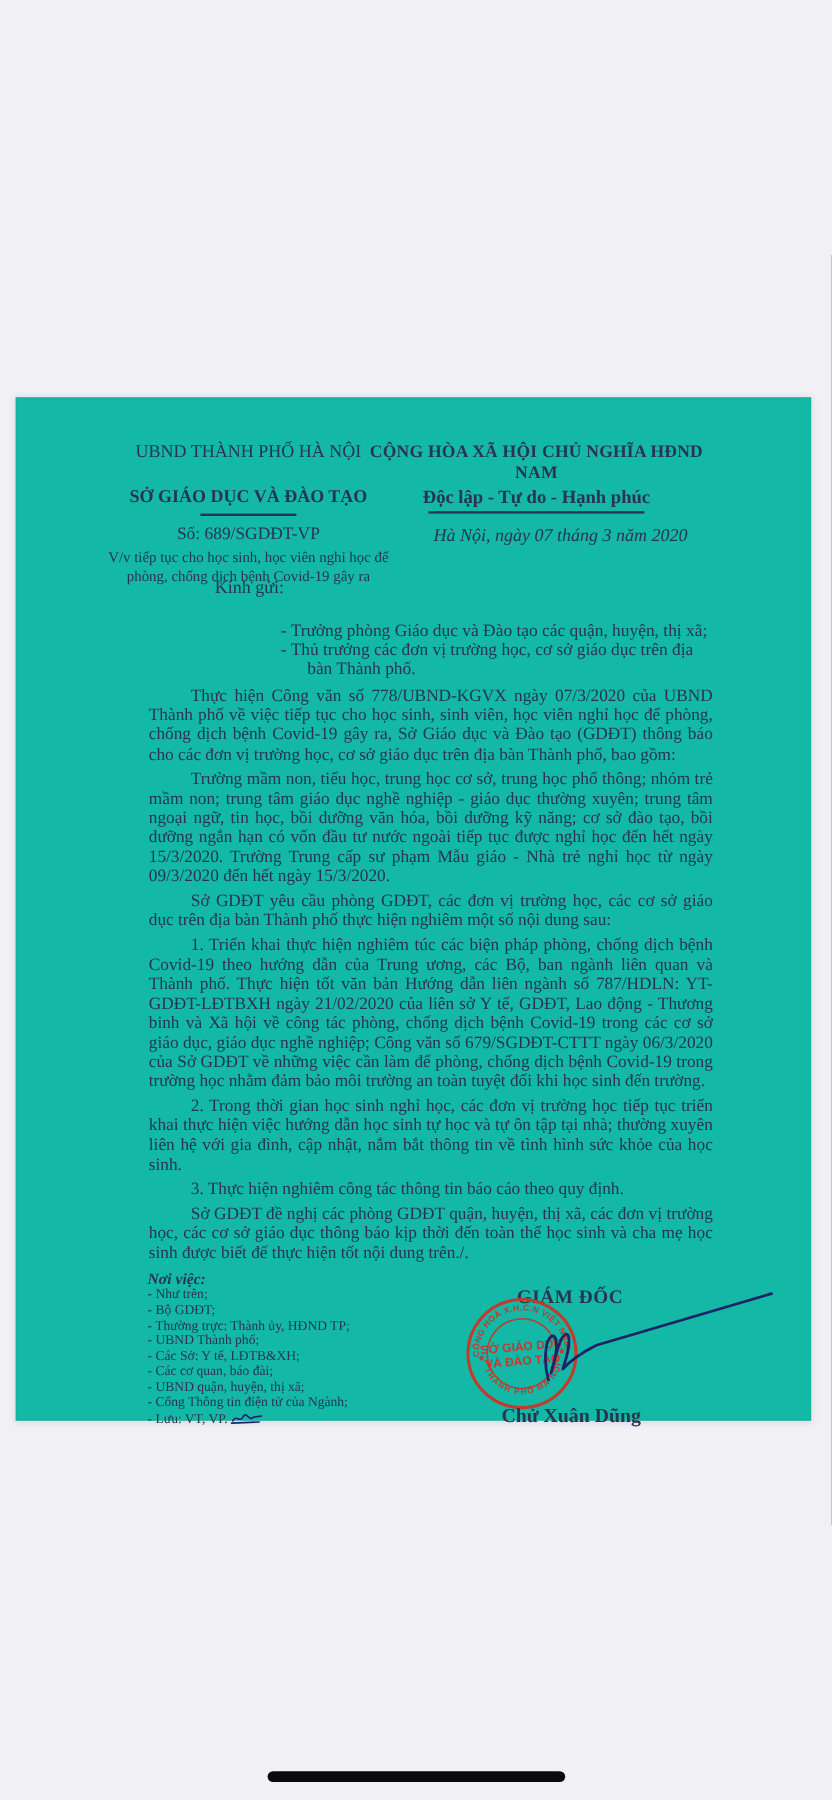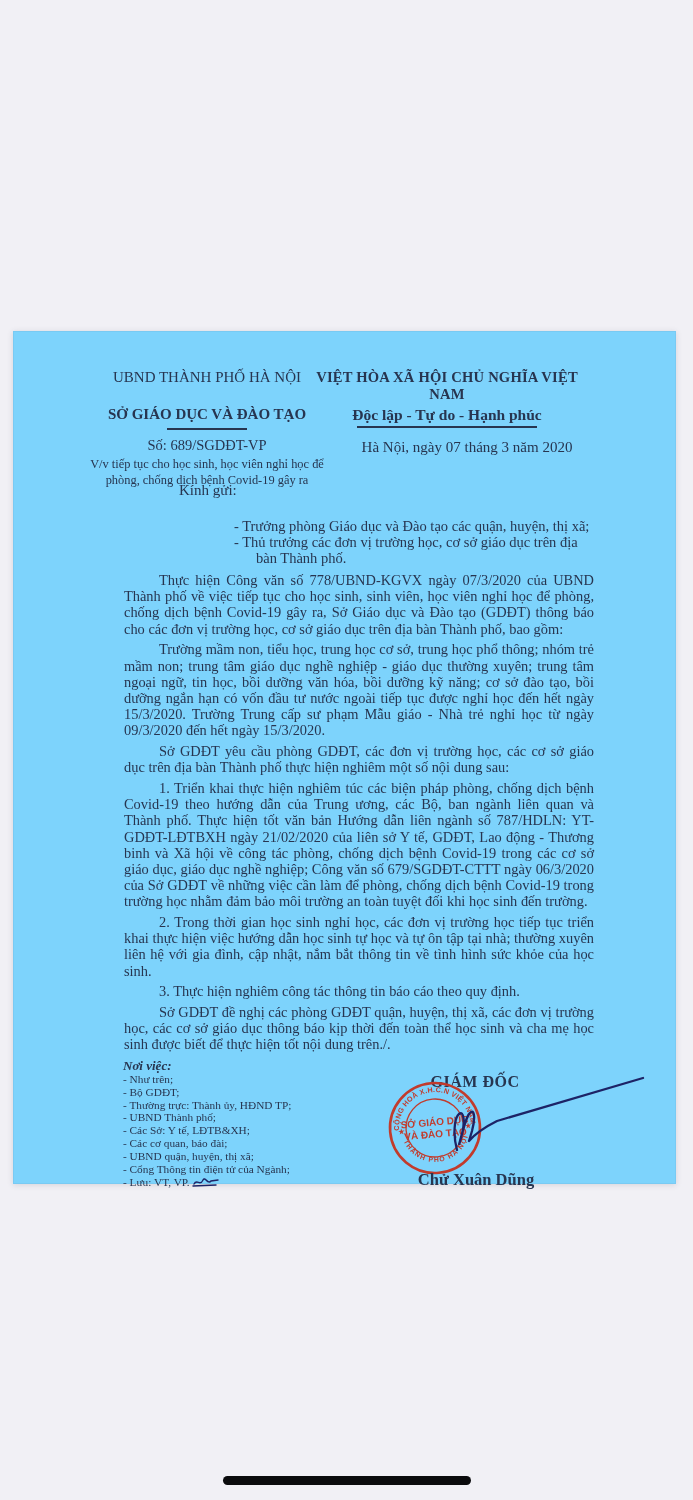--- a/index.html
+++ b/index.html
@@ -4,37 +4,37 @@
 <style>
   html,body{margin:0;padding:0;}
   body{
     width:693px;height:1500px;position:relative;overflow:hidden;
     background:#f1f0f5;
     font-family:"Liberation Serif","DejaVu Serif",serif;
     color:#273550;
   }
   .page{
     position:absolute;left:13px;top:331px;width:663px;height:853px;
-    background:#7dd3fc;
+    background:#14b8a6;
     border:1px solid rgba(70,70,100,0.06);
     box-shadow:0 1px 6px rgba(60,60,90,0.16);
     box-sizing:border-box;
   }
   
   .hdr-left{position:absolute;left:62px;top:37px;width:262px;text-align:center;line-height:1.15;}
   .hdr-left .org-parent{font-size:15px;}
   .hdr-left .org-name{font-size:15px;font-weight:bold;margin-top:20px;}
   .hdr-rule-left{width:80px;height:2px;background:#273550;margin:4px auto 0 auto;}
   .hdr-left .doc-number{font-size:14.5px;margin-top:7px;}
   .hdr-left .subject{font-size:12.4px;line-height:15.5px;margin-top:4px;}
   .hdr-right{position:absolute;left:292px;top:37px;width:282px;text-align:center;line-height:1.15;}
   .hdr-right .national-title{font-size:14.6px;font-weight:bold;letter-spacing:.2px;}
   .hdr-right .motto{font-size:15.5px;font-weight:bold;margin-top:3px;}
   .hdr-rule-right{width:180px;height:2px;background:#273550;margin:3px auto 0 auto;}
-  .hdr-right .place-date{font-size:15px;margin-top:11px;padding-left:40px;}
+  .hdr-right .place-date{font-size:15px;font-style:italic;margin-top:11px;padding-left:40px;}
   
   .content{position:absolute;left:110px;top:150px;width:470px;}
   .salutation{font-size:15px;padding-left:55px;line-height:16px;}
   .addressees{margin-top:20px;}
   .addr{font-size:14.5px;line-height:16px;padding-left:132px;text-indent:-22px;}
   .bodytext{margin-top:6px;}
   .bodytext p{
     margin:0 0 4.5px 0;font-size:14.4px;line-height:16.2px;
     text-align:justify;text-indent:35px;
   }
@@ -60,21 +60,21 @@
 
   <div class="hdr-left">
     <div class="org-parent">UBND THÀNH PHỐ HÀ NỘI</div>
     <div class="org-name">SỞ GIÁO DỤC VÀ ĐÀO TẠO</div>
     <div class="hdr-rule-left"></div>
     <div class="doc-number">Số: 689/SGDĐT-VP</div>
     <div class="subject">V/v tiếp tục cho học sinh, học viên nghỉ học để phòng, chống dịch bệnh Covid-19 gây ra</div>
   </div>
 
   <div class="hdr-right">
-    <div class="national-title">VIỆT HÒA XÃ HỘI CHỦ NGHĨA VIỆT NAM</div>
+    <div class="national-title">CỘNG HÒA XÃ HỘI CHỦ NGHĨA HĐND NAM</div>
     <div class="motto">Độc lập - Tự do - Hạnh phúc</div>
     <div class="hdr-rule-right"></div>
     <div class="place-date">Hà Nội, ngày 07 tháng 3 năm 2020</div>
   </div>
 
   <div class="content">
     <div class="salutation">Kính gửi:</div>
     <div class="addressees">
       <div class="addr">- Trưởng phòng Giáo dục và Đào tạo các quận, huyện, thị xã;</div>
       <div class="addr">- Thủ trưởng các đơn vị trường học, cơ sở giáo dục trên địa bàn Thành phố.</div>

